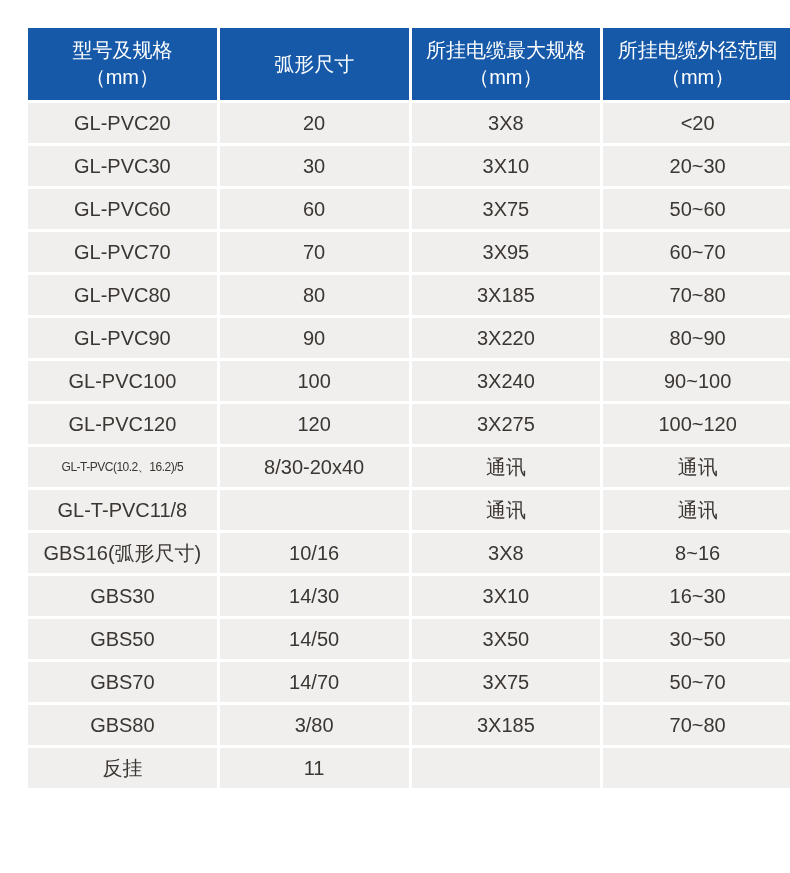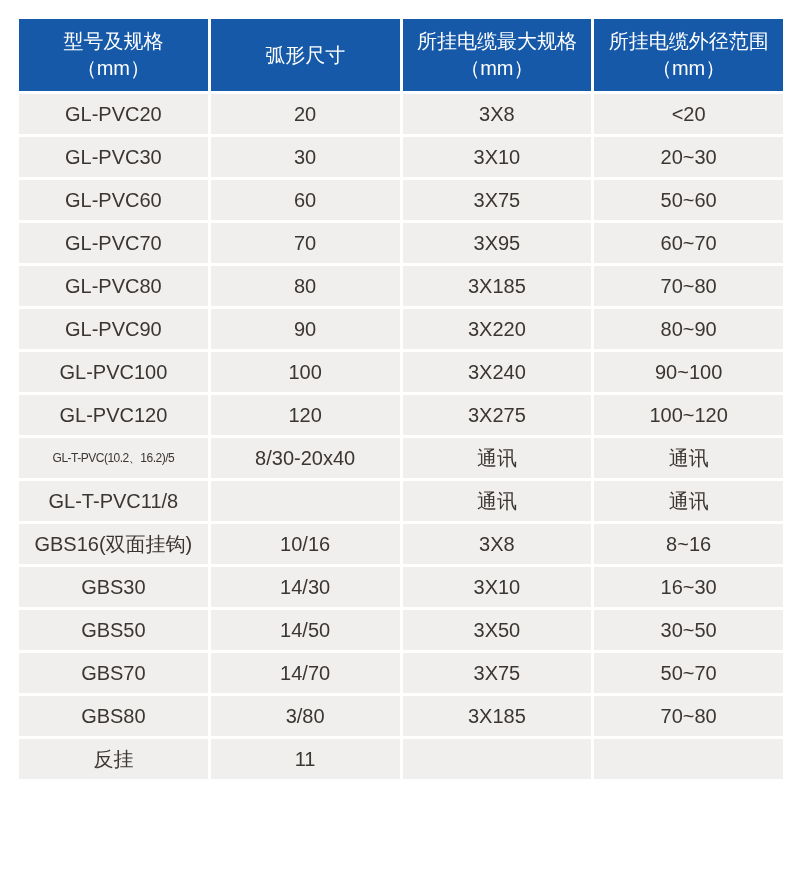--- a/index.html
+++ b/index.html
@@ -13,21 +13,21 @@
   html, body {
     margin: 0;
     padding: 0;
     background: #ffffff;
     width: 790px;
     font-family: "Liberation Sans", "DejaVu Sans", sans-serif;
   }
   .page {
     width: 790px;
     height: 873px;
-    padding: 16px;
+    padding: 25px;
     background: #ffffff;
   }
   table.spec-table {
     width: 770px;
     table-layout: fixed;
     border-collapse: separate;
     border-spacing: 3px;
     background: var(--separator);
   }
   table.spec-table col { width: 25%; }
@@ -146,21 +146,21 @@
           <td>通讯</td>
           <td>通讯</td>
         </tr>
         <tr>
           <td>GL-T-PVC11/8</td>
           <td></td>
           <td>通讯</td>
           <td>通讯</td>
         </tr>
         <tr>
-          <td>GBS16(双面挂钩)</td>
+          <td>GBS16(弧形尺寸)</td>
           <td>10/16</td>
           <td>3X8</td>
           <td>8~16</td>
         </tr>
         <tr>
           <td>GBS30</td>
           <td>14/30</td>
           <td>3X10</td>
           <td>16~30</td>
         </tr>

